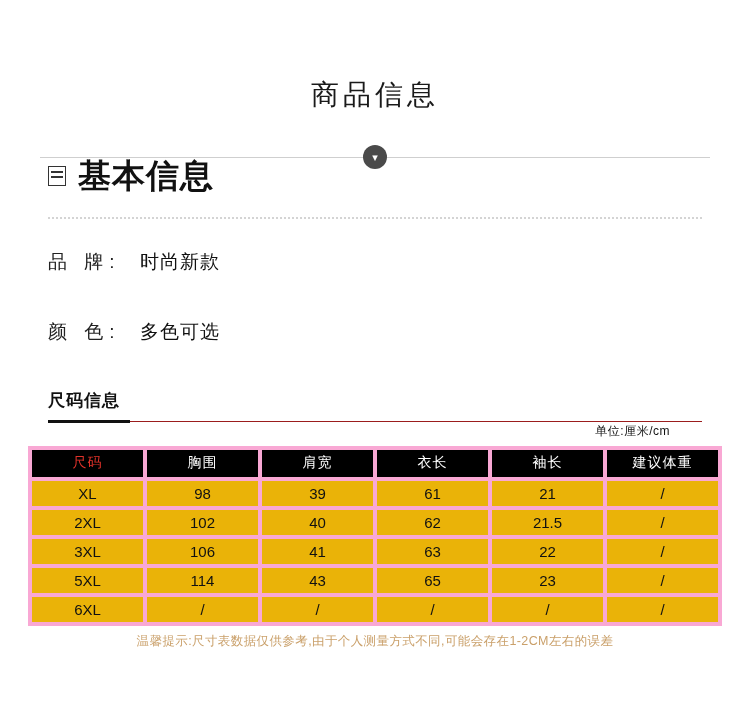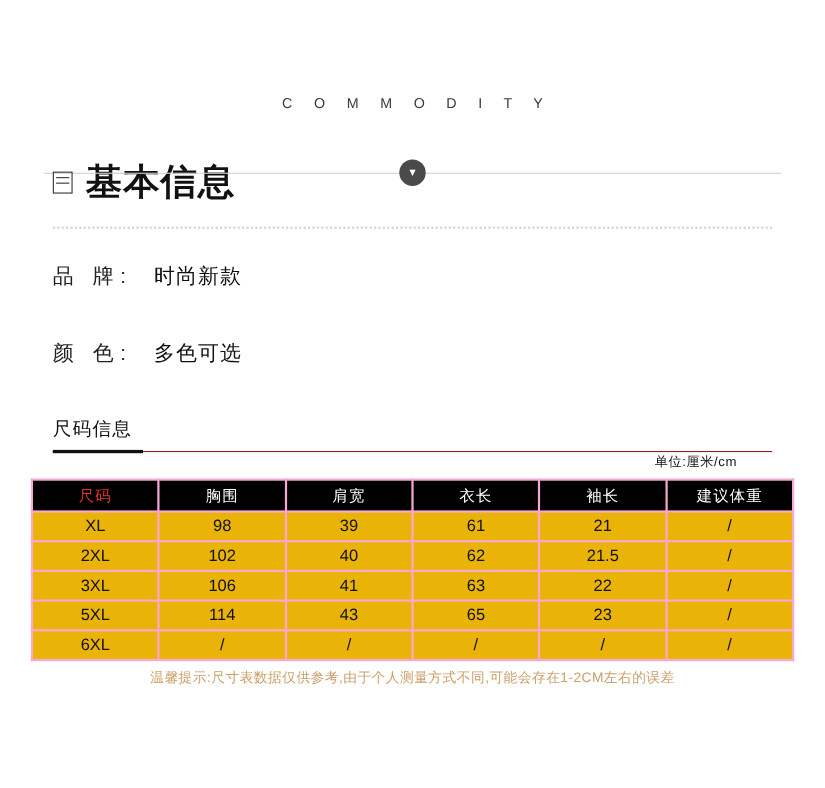--- a/index.html
+++ b/index.html
@@ -128,21 +128,21 @@
     margin-top: 12px;
     padding: 0 48px;
   }
   .size-head {
     position: relative;
     display: inline-block;
     padding-bottom: 6px;
   }
   .size-title {
     font-size: 17px;
-    font-weight: normal;
+    font-weight: bold;
     color: #111;
     letter-spacing: 1px;
   }
   .size-underline-wrap {
     position: relative;
     height: 3px;
     margin-top: 2px;
   }
   .size-underline-long {
     position: absolute;
@@ -174,21 +174,21 @@
     margin-top: 6px;
     padding: 0 28px;
   }
   table.size-table {
     width: 100%;
     border-collapse: collapse;
     table-layout: fixed;
   }
   table.size-table th,
   table.size-table td {
-    border: 2px solid #f9a8d4;
+    border: 4px solid #f9a8d4;
     text-align: center;
     font-size: 15px;
     height: 25px;
     padding: 0;
   }
   table.size-table thead th {
     background: #000;
     color: #fff;
     font-weight: normal;
     height: 27px;
@@ -211,21 +211,21 @@
     text-align: center;
     font-size: 12.5px;
     color: #caa06a;
     letter-spacing: 0.4px;
   }
 </style>
 </head>
 <body>
 
 <div class="header">
-  <div class="header-sub">C O M M O D I T Y</div>
+  <h1 class="header-title">商品信息</h1>
   <div class="header-rule"></div>
   <div class="header-chevron">▾</div>
 </div>
 
 <div class="section-basic">
   <div class="section-head">
     <span class="sec-icon"></span>
     <span class="section-title">基本信息</span>
   </div>
   <div class="dotted-rule"></div>

